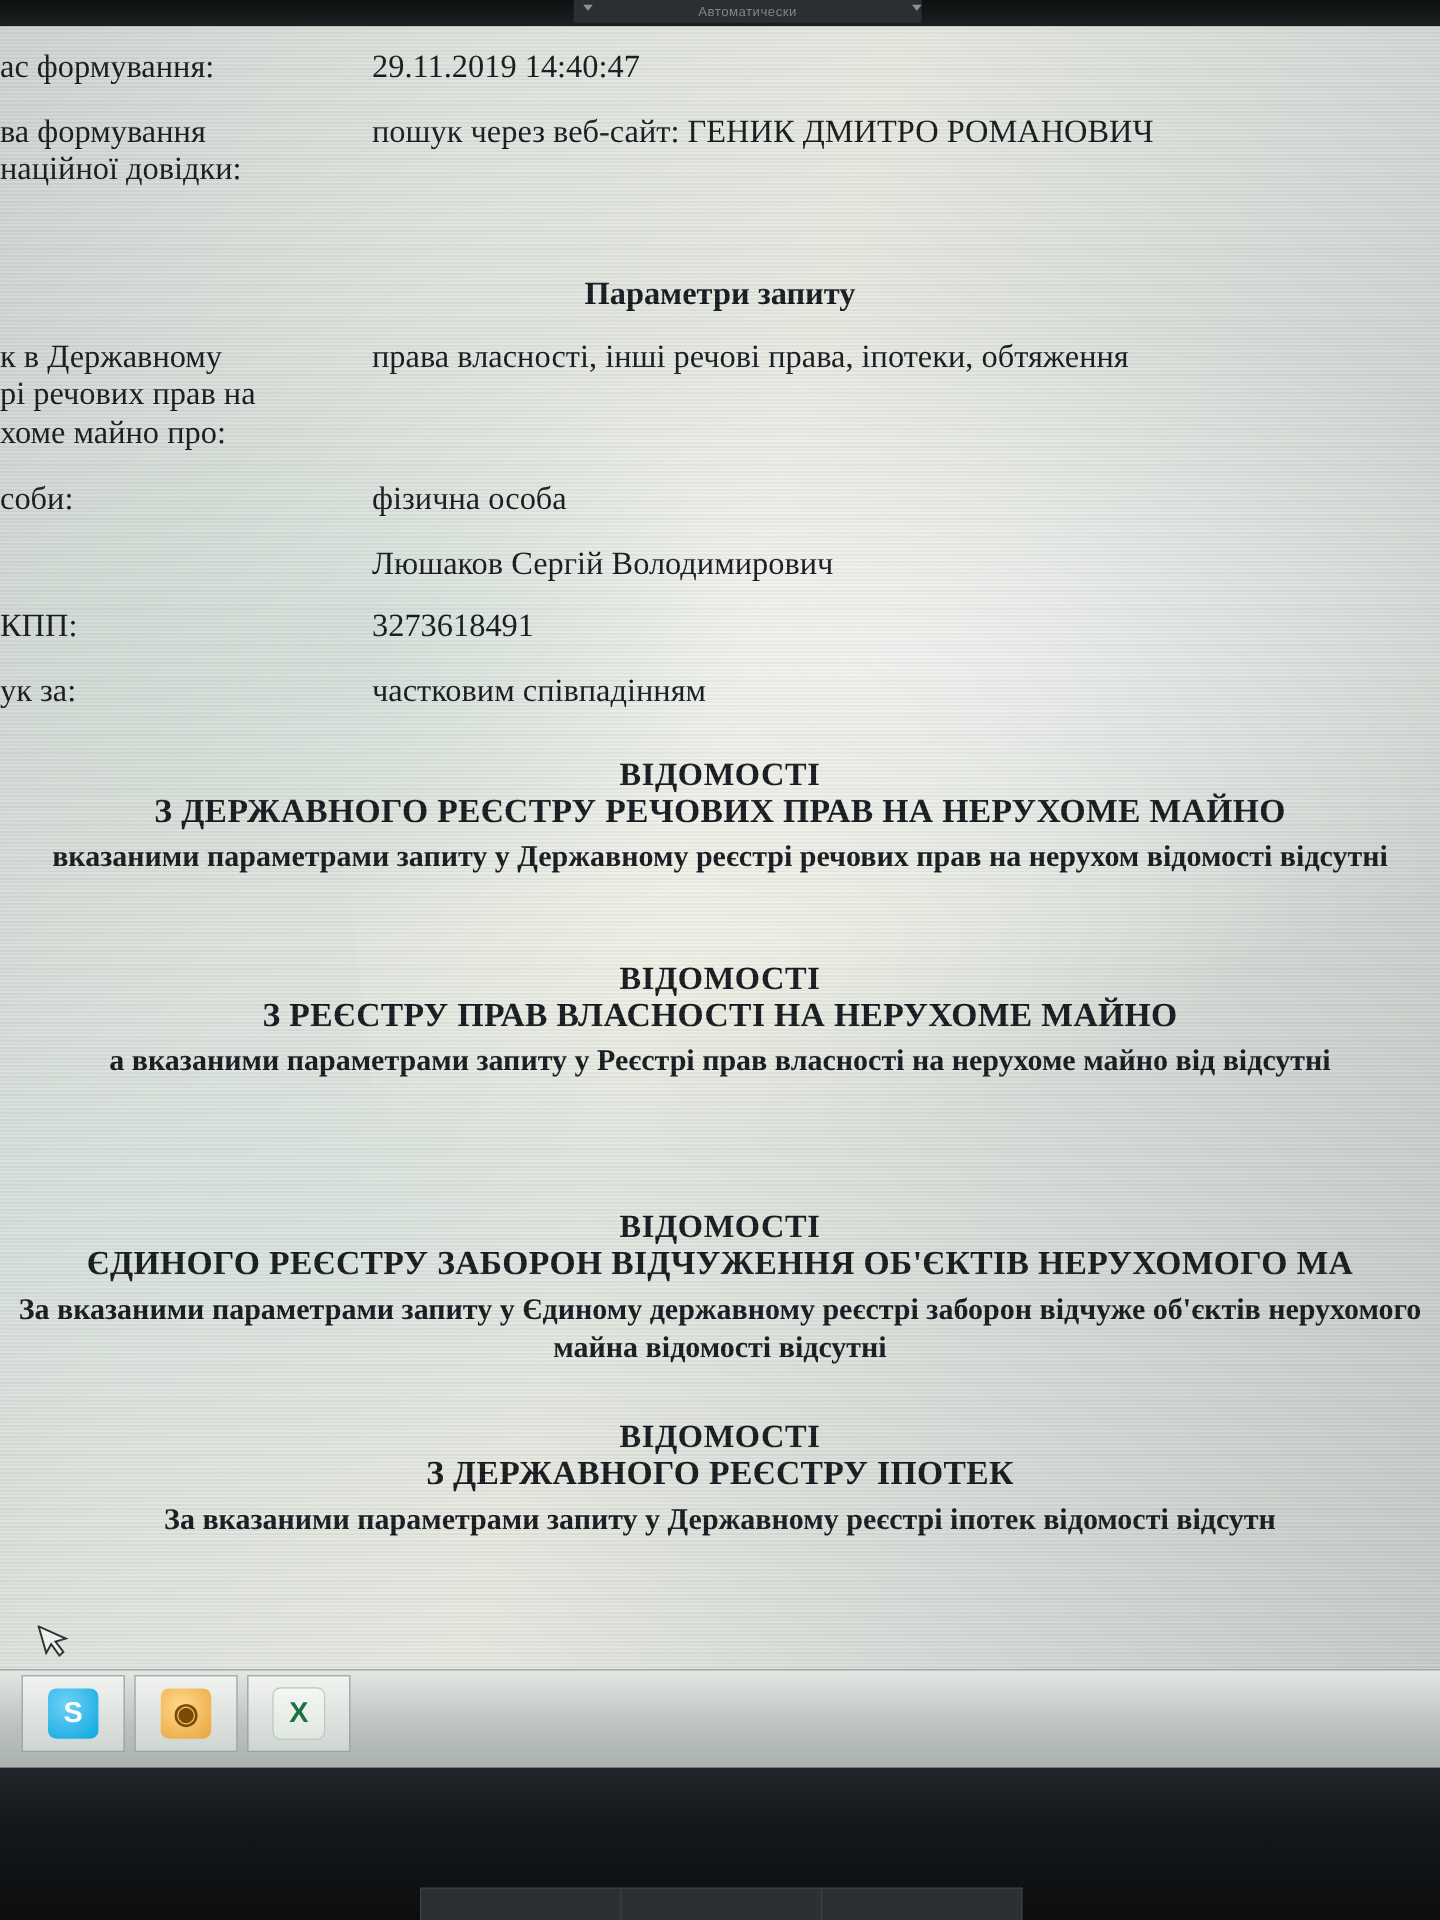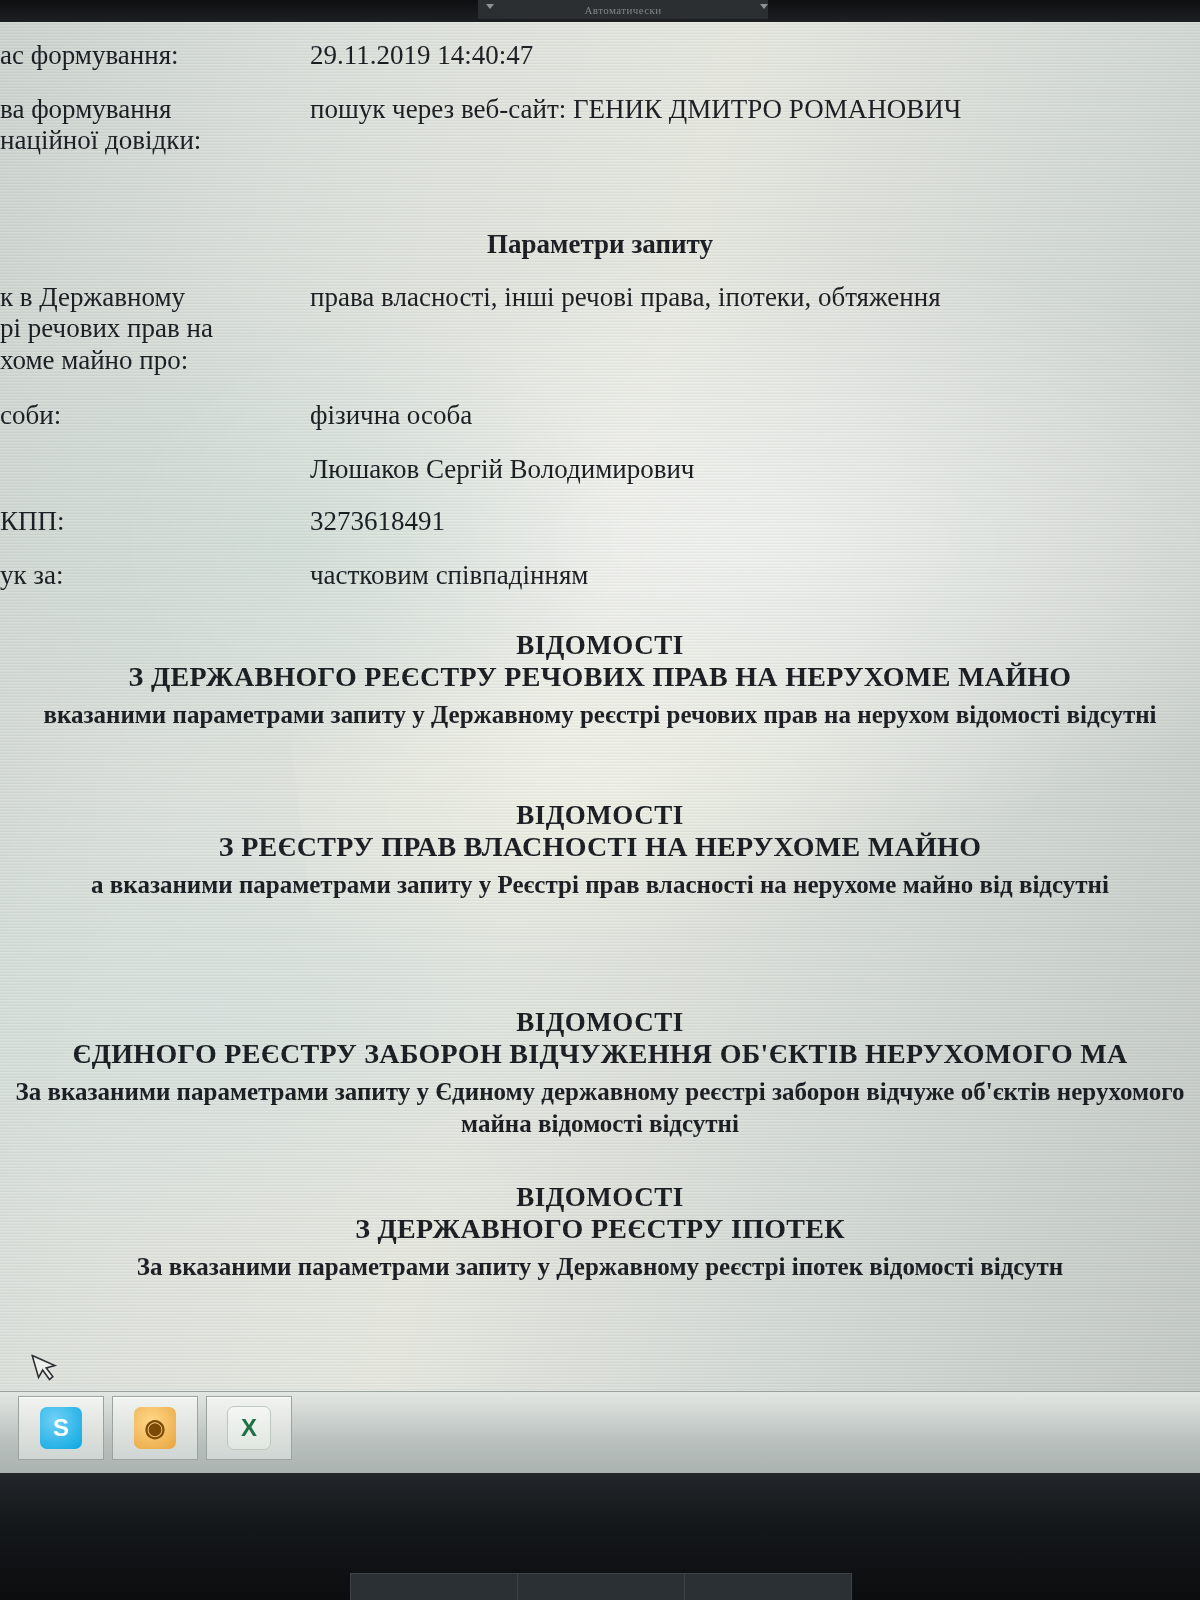--- a/index.html
+++ b/index.html
@@ -22,21 +22,21 @@
     left: 0; top: 0;
     width: 1200px; height: 22px;
     background: linear-gradient(#0d0f10, #1d2022);
   }
   .browser-chrome {
     position: absolute;
     left: 478px; top: 0;
     width: 290px; height: 19px;
     background: #2b2f31;
     color: #7e8588;
-    font-family: Liberation Serif, serif;
+    font-family: Liberation Sans, sans-serif;
     font-size: 11px;
     display: flex;
     align-items: center;
     justify-content: center;
     letter-spacing: .4px;
   }
   .chrome-caret {
     position: absolute;
     top: 4px;
     width: 0; height: 0;

